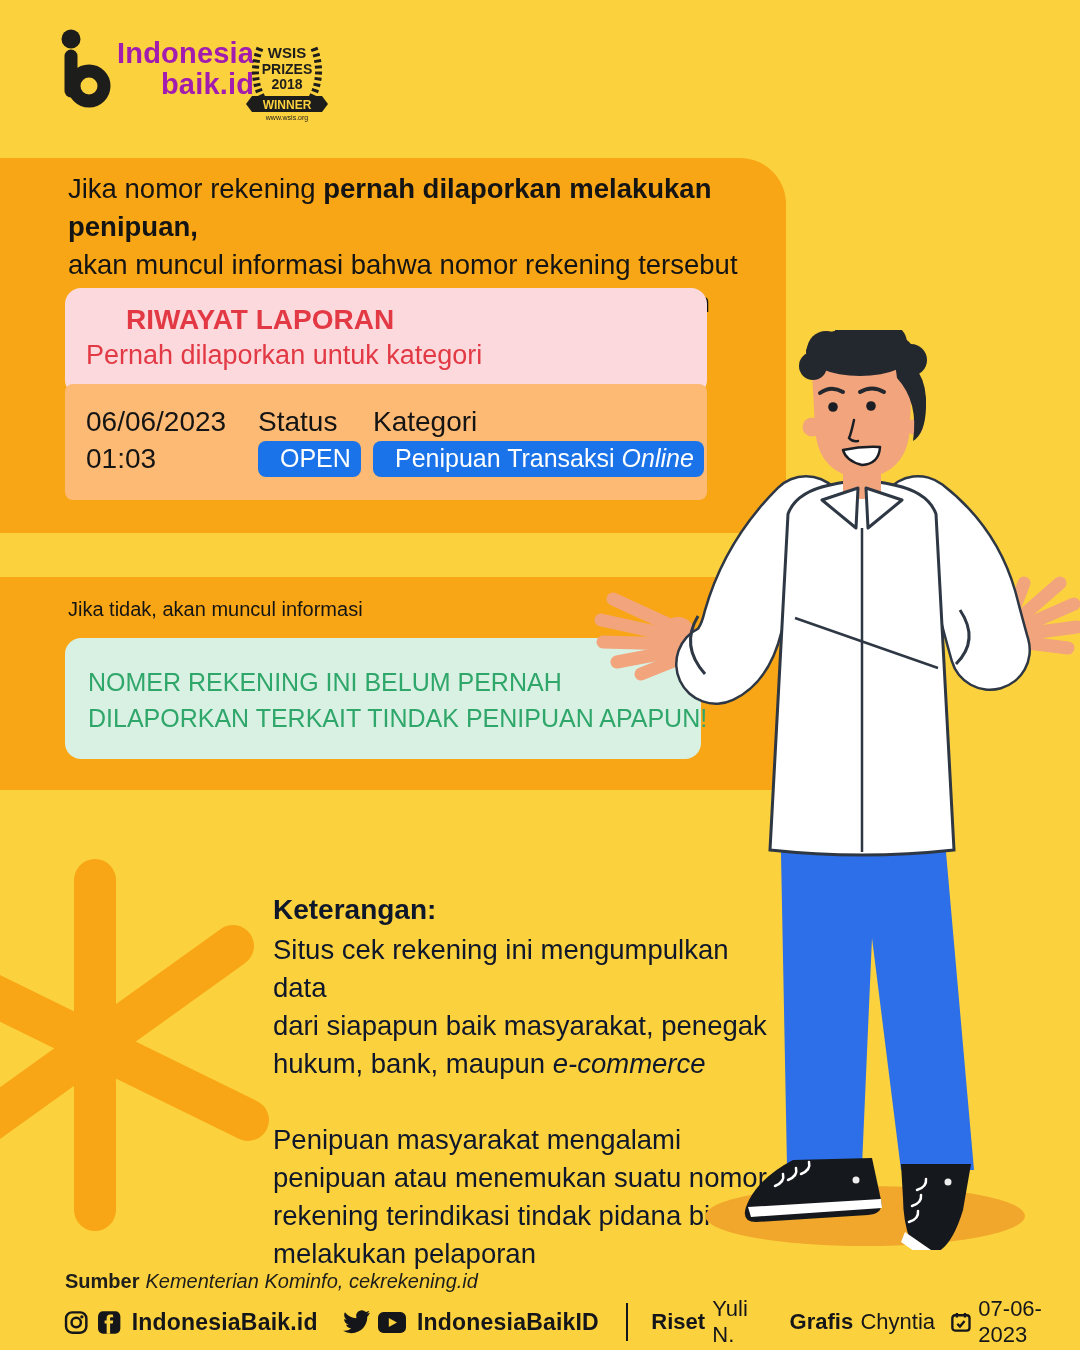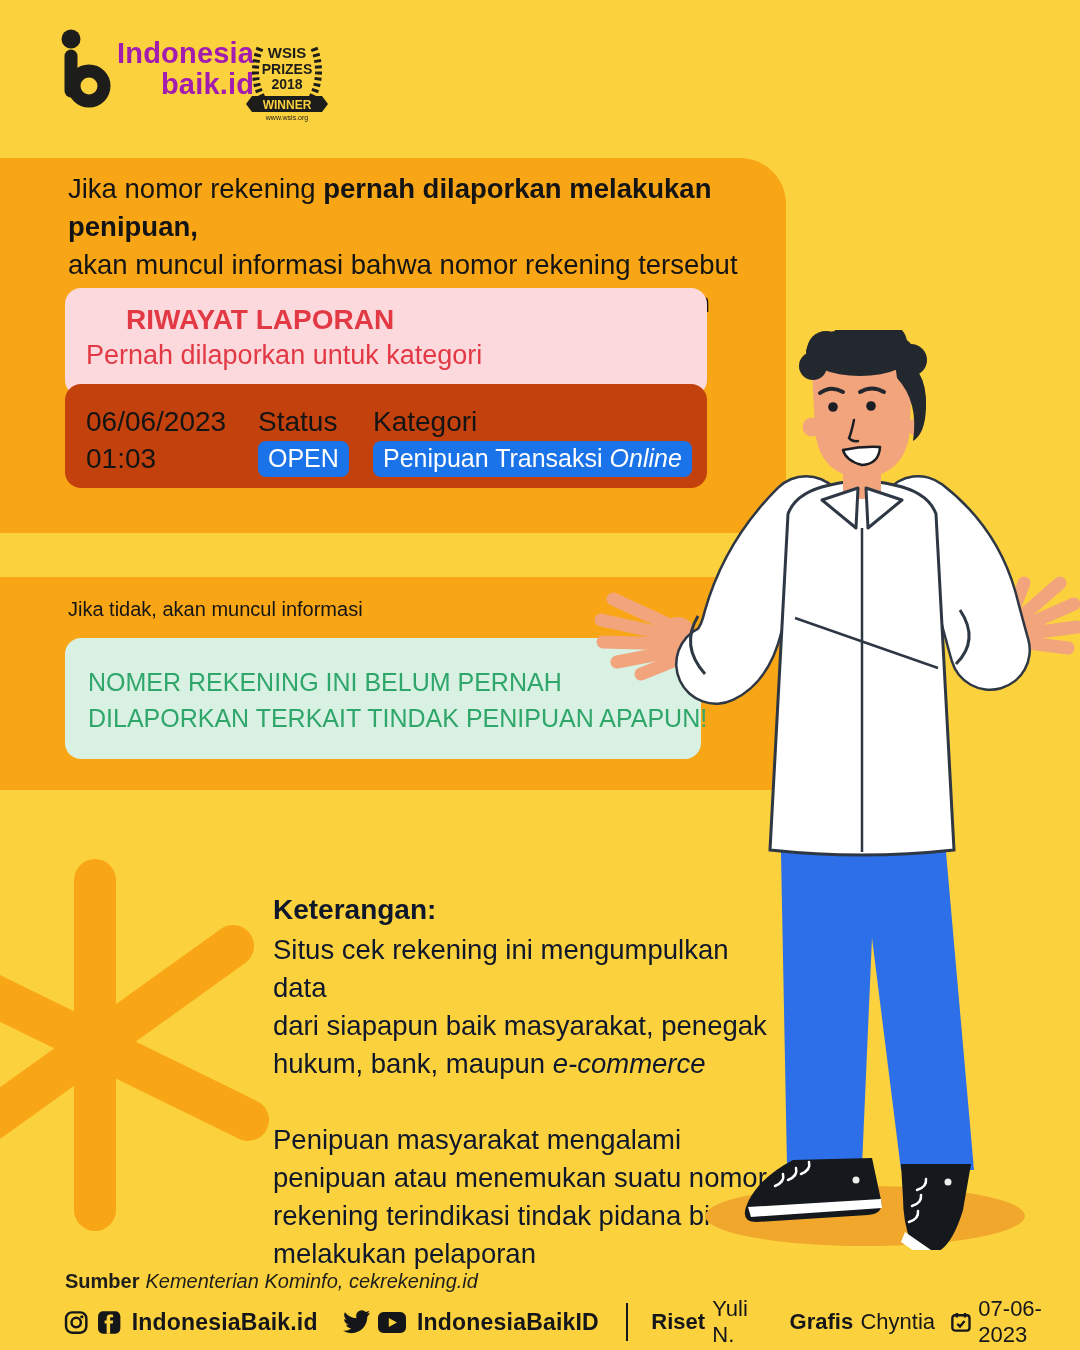--- a/index.html
+++ b/index.html
@@ -13,26 +13,26 @@
   
   .brand-text{font-weight:bold;font-size:29px;line-height:31px;color:#a21caf;letter-spacing:.2px;text-align:right;}
   
   .band{position:absolute;left:0;background:#F8A616;border-radius:0 46px 46px 0;z-index:1;}
   .band1{top:158px;width:786px;height:375px;}
   .band2{top:577px;width:938px;height:213px;}
   .intro{position:absolute;font-size:27.5px;line-height:38px;color:#141414;}
   .intro b{font-weight:bold;}
   
   .card-pink{position:absolute;left:65px;top:288px;width:642px;height:108px;background:#FBD9DC;border-radius:16px;z-index:2;}
-  .card-white{position:absolute;left:65px;top:384px;width:642px;height:104px;background:#c2410c;border-radius:16px;z-index:3;}
+  .card-white{position:absolute;left:65px;top:384px;width:642px;height:116px;background:#fdba74;border-radius:8px;z-index:3;}
   .card-title{position:absolute;left:21px;top:16px;font-size:28px;font-weight:bold;color:#E23944;margin-left:40px;}
   .card-sub{position:absolute;left:21px;top:52px;font-size:27px;color:#E23944;}
   .cw-label{position:absolute;top:22px;font-size:28px;color:#141414;}
   .badge{position:absolute;top:57px;background:#1A73E8;color:#fff;font-size:25px;line-height:25px;
-         padding:5px 10px 6px 10px;border-radius:8px;white-space:nowrap;}
+         padding:5px 10px 6px 22px;border-radius:8px;white-space:nowrap;}
   
   .mint{position:absolute;left:65px;top:638px;width:636px;height:121px;background:#D8F1E3;border-radius:16px;z-index:2;}
   .mint-text{position:absolute;left:23px;top:26px;font-size:25px;line-height:36px;font-weight:normal;color:#2FA66A;white-space:nowrap;}
   
   .notes{position:absolute;left:273px;top:891px;width:510px;font-size:27.5px;line-height:38px;color:#0f172a;z-index:2;}
   .notes h3{margin:0 0 2px 0;font-size:28px;line-height:38px;}
   .notes p{margin:0;}
   .notes .gap{height:38px;}
   
   .source-line{position:absolute;left:65px;top:1270px;font-size:20px;color:#1D1D1B;z-index:2;}

